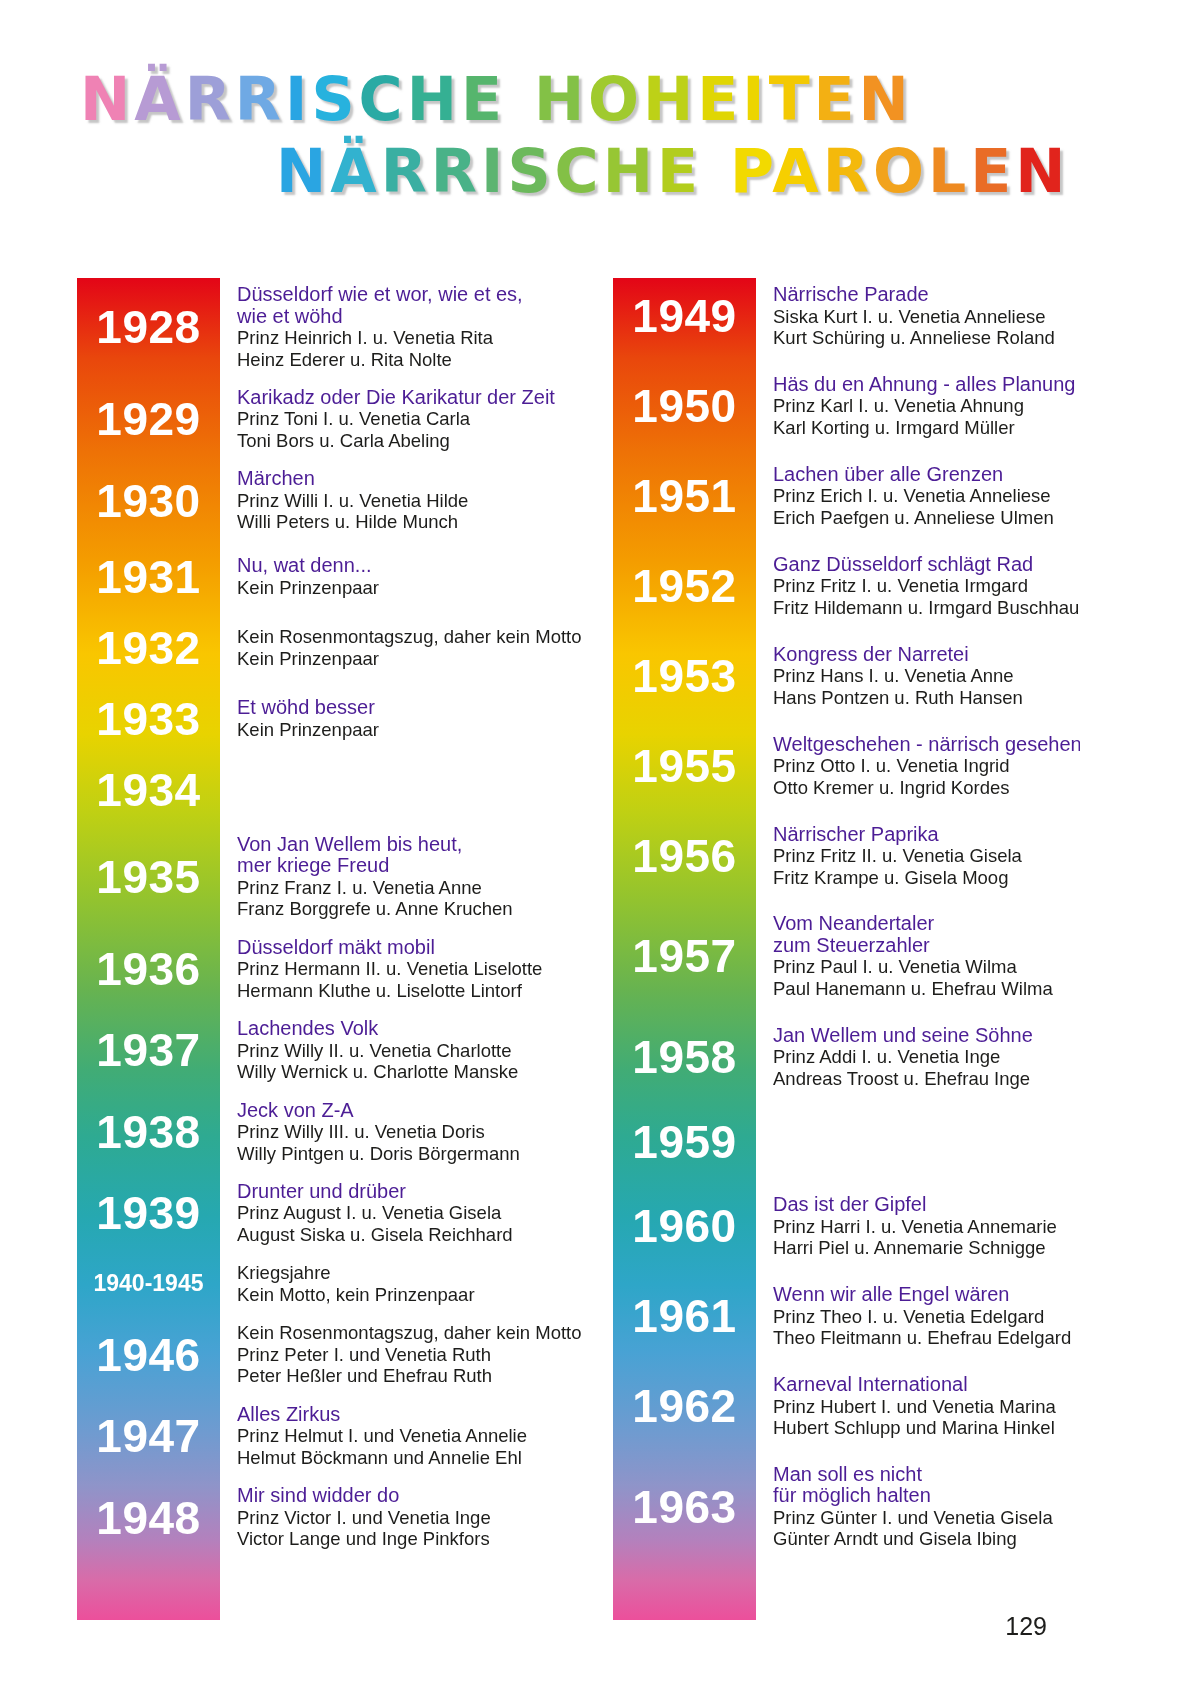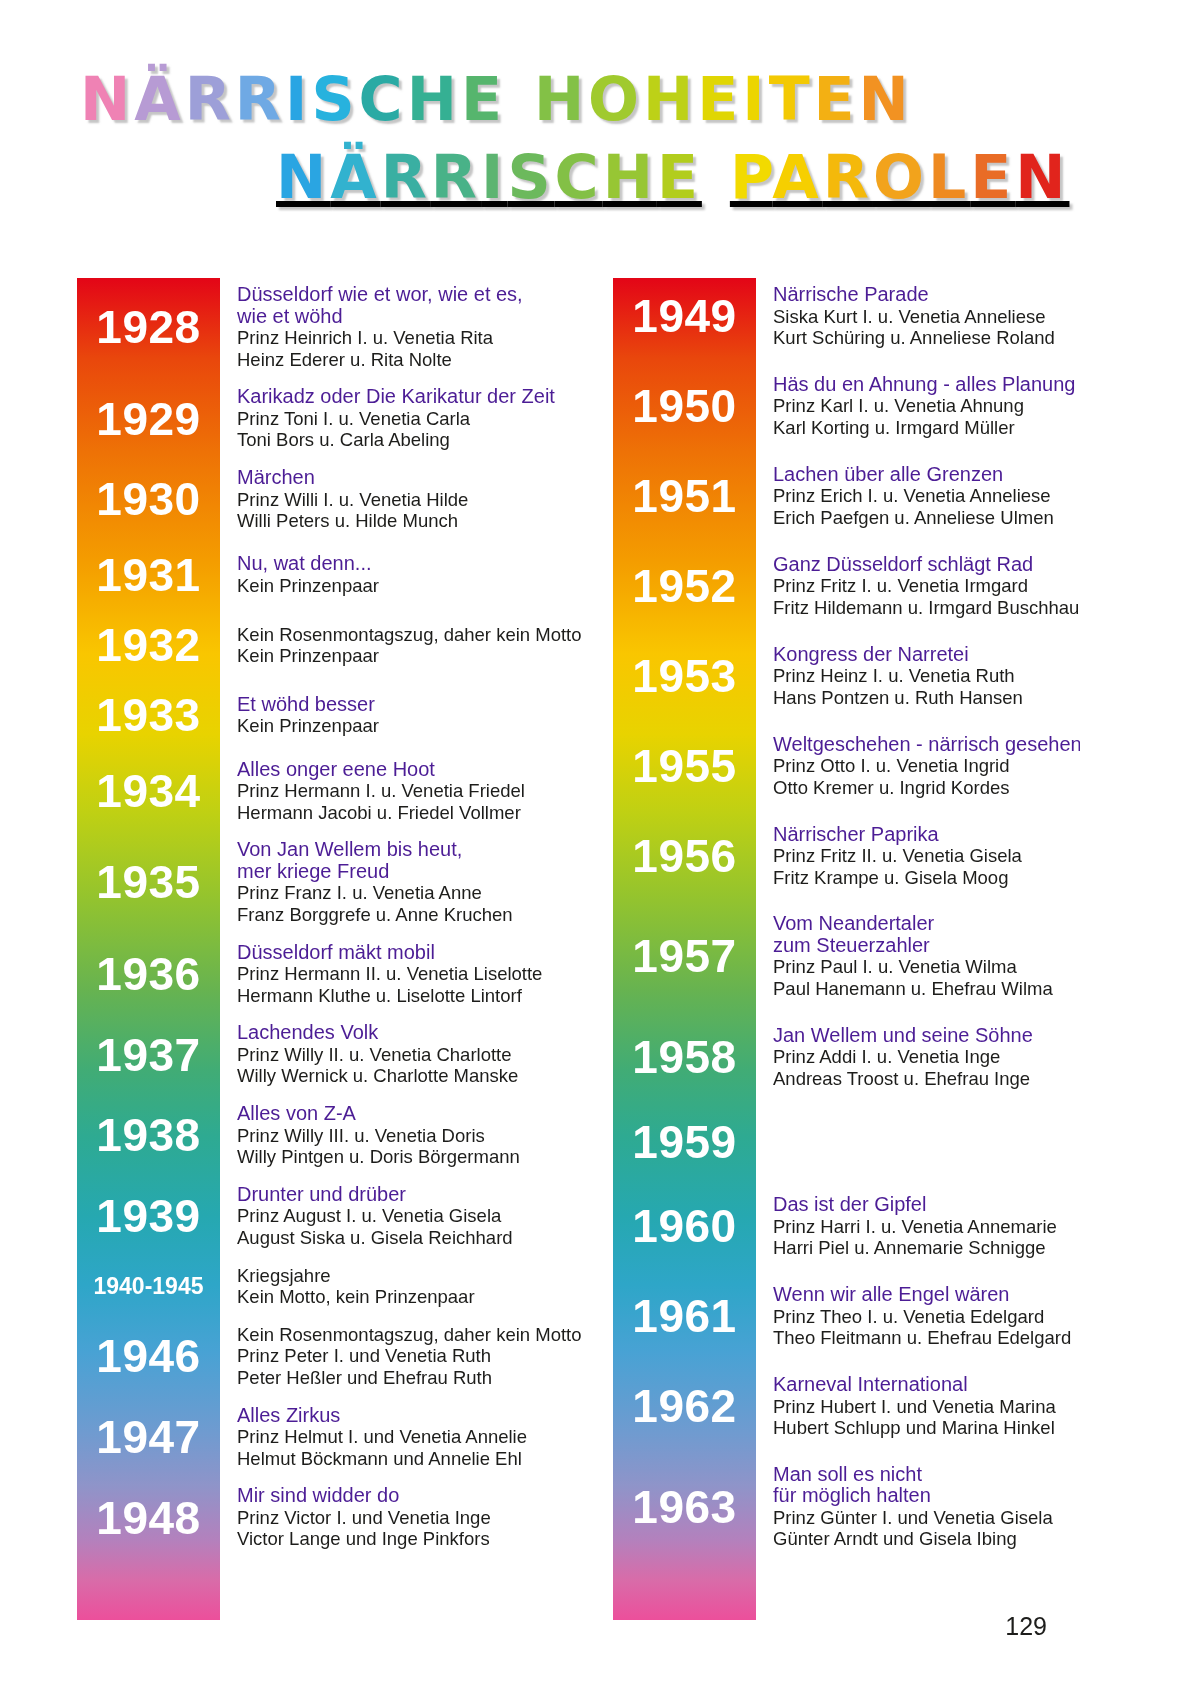--- a/index.html
+++ b/index.html
@@ -20,21 +20,21 @@
     font-weight:700;
     font-size:60px;
     line-height:62px;
     letter-spacing:4px;
   }
   .title-line span{
     text-shadow:3px 3px 2px rgba(150,150,150,0.55);
   }
   .title-line .sp{display:inline-block;width:28px;}
   .title-line.line1{left:80px;top:68px;}
-  .title-line.line2{left:276px;top:146px;text-decoration:underline;}
+  .title-line.line2{left:276px;top:140px;}
 
   
   .col{position:absolute;top:278px;height:1342px;}
   .col.left{left:77px;width:505px;}
   .col.right{left:613px;width:520px;}
   .bar{
     position:absolute;left:0;top:0;
     width:143px;height:1342px;
   }
   .entries{
@@ -120,25 +120,20 @@
         </div>
         <div class="entry">
           <div class="year">1933</div>
           <div class="txt">
             <div class="motto-line">Et wöhd besser</div>
             <div class="name-line">Kein Prinzenpaar</div>
           </div>
         </div>
         <div class="entry">
           <div class="year">1934</div>
-          <div class="txt">
-            <div class="motto-line">Alles onger eene Hoot</div>
-            <div class="name-line">Prinz Hermann I. u. Venetia Friedel</div>
-            <div class="name-line">Hermann Jacobi u. Friedel Vollmer</div>
-          </div>
         </div>
         <div class="entry">
           <div class="year">1935</div>
           <div class="txt">
             <div class="motto-line">Von Jan Wellem bis heut,</div>
             <div class="motto-line">mer kriege Freud</div>
             <div class="name-line">Prinz Franz I. u. Venetia Anne</div>
             <div class="name-line">Franz Borggrefe u. Anne Kruchen</div>
           </div>
         </div>
@@ -154,21 +149,21 @@
           <div class="year">1937</div>
           <div class="txt">
             <div class="motto-line">Lachendes Volk</div>
             <div class="name-line">Prinz Willy II. u. Venetia Charlotte</div>
             <div class="name-line">Willy Wernick u. Charlotte Manske</div>
           </div>
         </div>
         <div class="entry">
           <div class="year">1938</div>
           <div class="txt">
-            <div class="motto-line">Alles von Z-A</div>
+            <div class="motto-line">Jeck von Z-A</div>
             <div class="name-line">Prinz Willy III. u. Venetia Doris</div>
             <div class="name-line">Willy Pintgen u. Doris Börgermann</div>
           </div>
         </div>
         <div class="entry">
           <div class="year">1939</div>
           <div class="txt">
             <div class="motto-line">Drunter und drüber</div>
             <div class="name-line">Prinz August I. u. Venetia Gisela</div>
             <div class="name-line">August Siska u. Gisela Reichhard</div>
@@ -240,21 +235,21 @@
           <div class="txt">
             <div class="motto-line">Ganz Düsseldorf schlägt Rad</div>
             <div class="name-line">Prinz Fritz I. u. Venetia Irmgard</div>
             <div class="name-line">Fritz Hildemann u. Irmgard Buschhausen</div>
           </div>
         </div>
         <div class="entry">
           <div class="year">1953</div>
           <div class="txt">
             <div class="motto-line">Kongress der Narretei</div>
-            <div class="name-line">Prinz Heinz I. u. Venetia Ruth</div>
+            <div class="name-line">Prinz Hans I. u. Venetia Anne</div>
             <div class="name-line">Hans Pontzen u. Ruth Hansen</div>
           </div>
         </div>
         <div class="entry">
           <div class="year">1955</div>
           <div class="txt">
             <div class="motto-line">Weltgeschehen - närrisch gesehen</div>
             <div class="name-line">Prinz Otto I. u. Venetia Ingrid</div>
             <div class="name-line">Otto Kremer u. Ingrid Kordes</div>
           </div>

